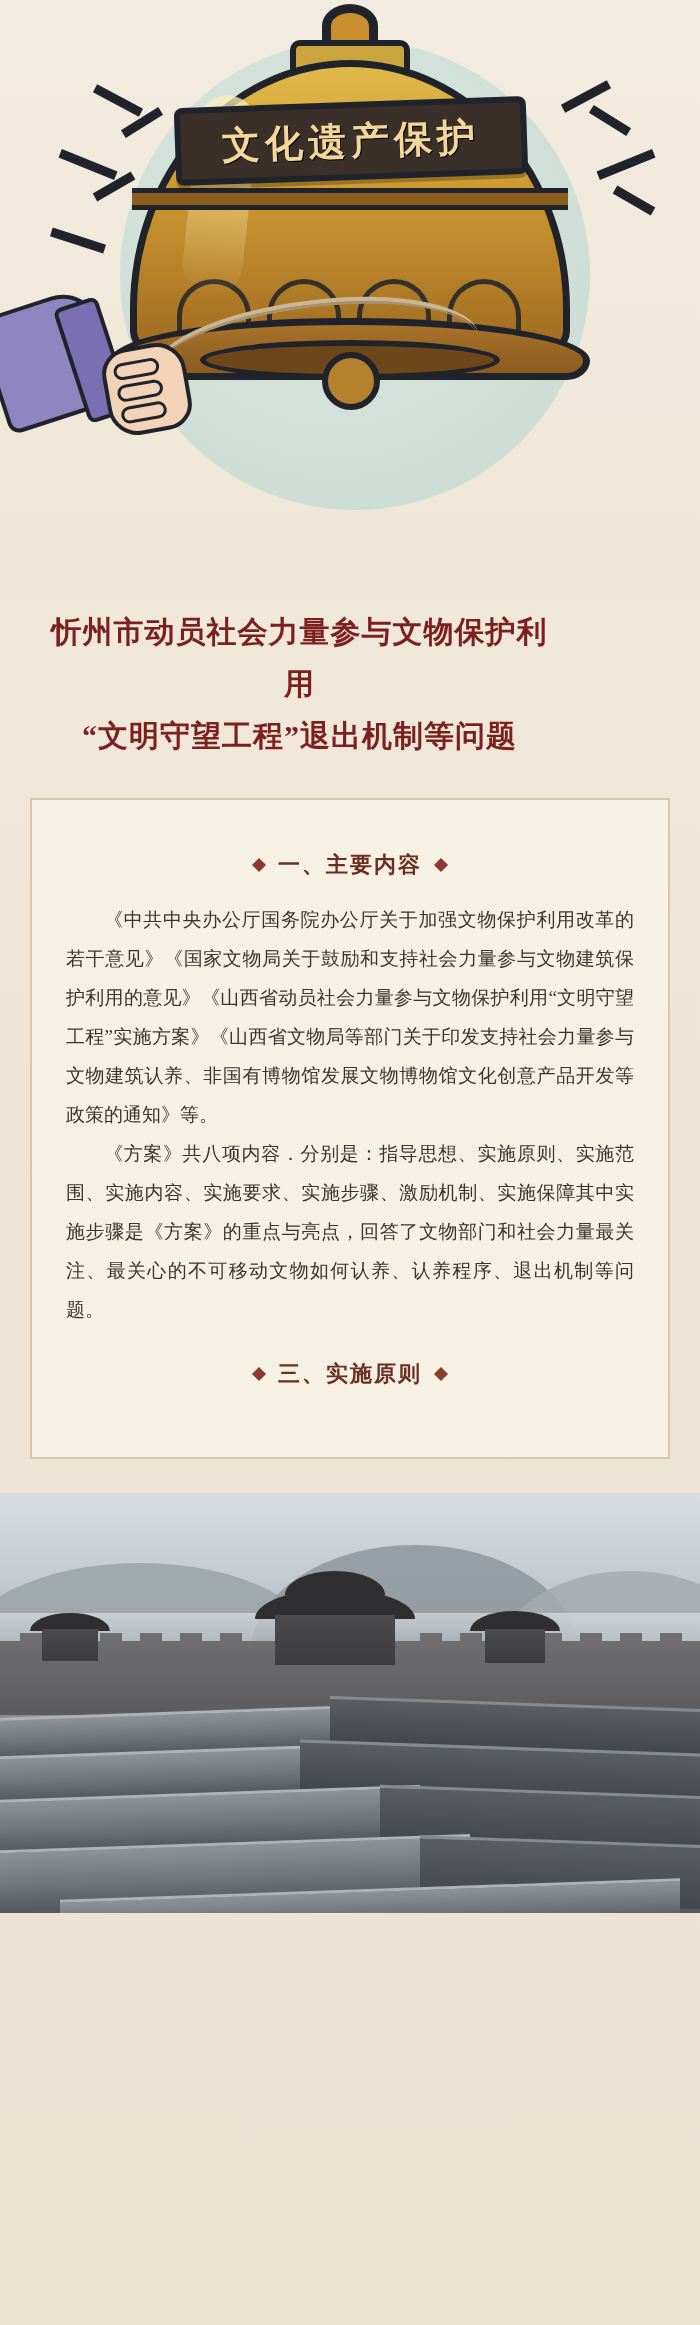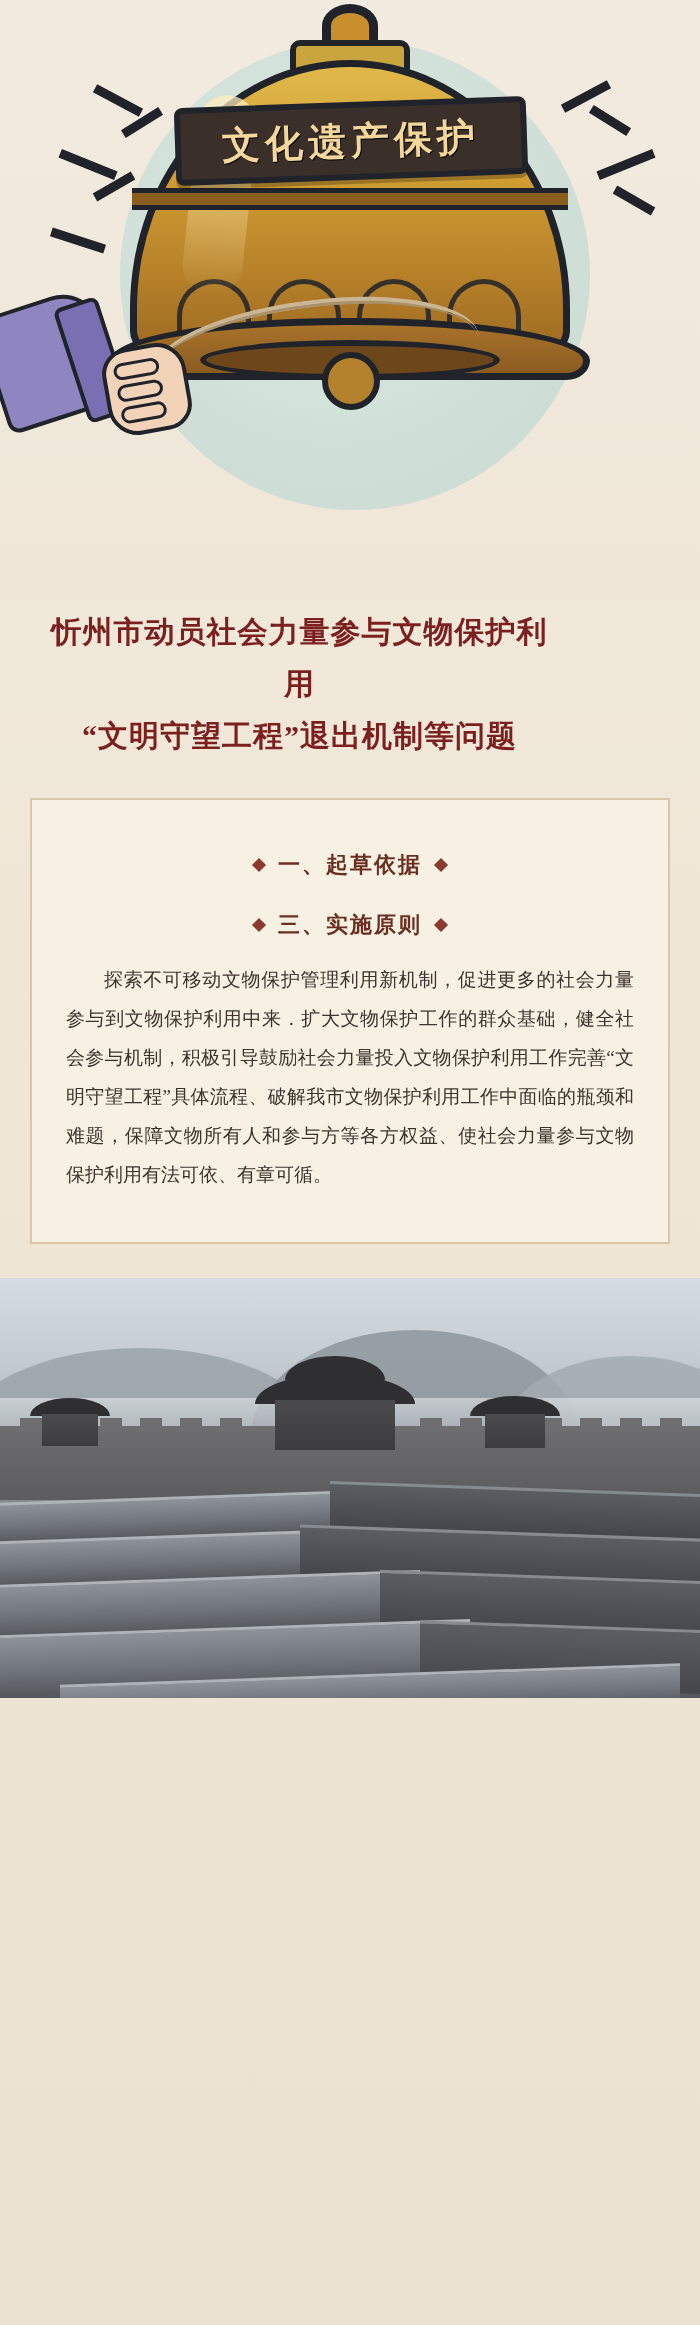--- a/index.html
+++ b/index.html
@@ -343,31 +343,32 @@
 
   <div class="title-wrap">
     <div class="title-line">忻州市动员社会力量参与文物保护利用</div>
     <div class="title-line">“文明守望工程”退出机制等问题</div>
   </div>
 
   <div class="card">
 
     <div class="section-head">
       <span class="sq"></span>
-      <span class="section-title">一、起草依据</span>
+      <span class="section-title">一、主要内容</span>
       <span class="sq"></span>
     </div>
-
+    <p class="para">《中共中央办公厅国务院办公厅关于加强文物保护利用改革的若干意见》《国家文物局关于鼓励和支持社会力量参与文物建筑保护利用的意见》《山西省动员社会力量参与文物保护利用“文明守望工程”实施方案》《山西省文物局等部门关于印发支持社会力量参与文物建筑认养、非国有博物馆发展文物博物馆文化创意产品开发等政策的通知》等。</p>
+
+    <p class="para">《方案》共八项内容．分别是：指导思想、实施原则、实施范围、实施内容、实施要求、实施步骤、激励机制、实施保障其中实施步骤是《方案》的重点与亮点，回答了文物部门和社会力量最关注、最关心的不可移动文物如何认养、认养程序、退出机制等问题。</p>
 
     <div class="section-head">
       <span class="sq"></span>
       <span class="section-title">三、实施原则</span>
       <span class="sq"></span>
     </div>
-    <p class="para">探索不可移动文物保护管理利用新机制，促进更多的社会力量参与到文物保护利用中来．扩大文物保护工作的群众基础，健全社会参与机制，积极引导鼓励社会力量投入文物保护利用工作完善“文明守望工程”具体流程、破解我市文物保护利用工作中面临的瓶颈和难题，保障文物所有人和参与方等各方权益、使社会力量参与文物保护利用有法可依、有章可循。</p>
 
   </div>
 
   <div class="photo">
     <div class="sky"></div>
     <div class="mountain m1"></div>
     <div class="mountain m2"></div>
     <div class="mountain m3"></div>
     <div class="haze"></div>
 

